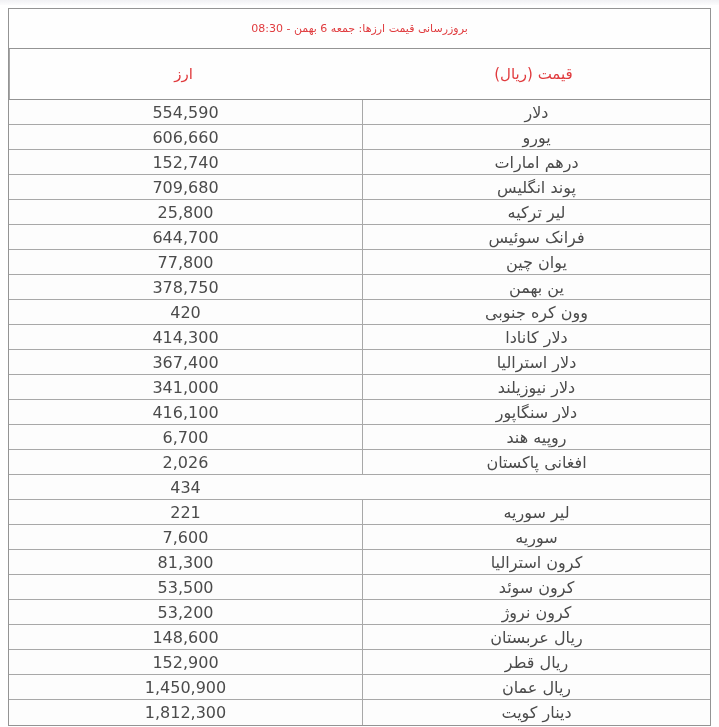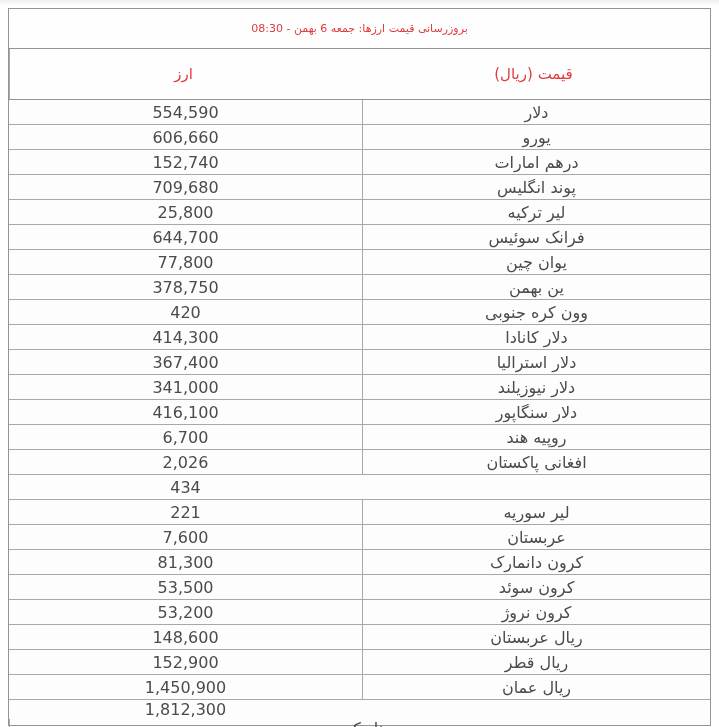--- a/index.html
+++ b/index.html
@@ -58,21 +58,20 @@
   }
   .data-row{
     display:flex;
     direction:ltr;
     height:25px;
     border-bottom:1px solid var(--border-inner);
     background:#fdfdfd;
   }
   .data-row:last-child{
     border-bottom:none;
-    flex-direction:column;
   }
   .data-row .cell{
     color:var(--text);
     font-size:16px;
   }
 </style>
 </head>
 <body>
 
 <div class="top-strip"></div>
@@ -148,25 +147,25 @@
       </div>
       <div class="data-row">
         <div class="cell price">434</div>
       </div>
       <div class="data-row">
         <div class="cell price">221</div>
         <div class="cell currency">لیر سوریه</div>
       </div>
       <div class="data-row">
         <div class="cell price">7,600</div>
-        <div class="cell currency">عربستان</div>
+        <div class="cell currency">سوریه</div>
       </div>
       <div class="data-row">
         <div class="cell price">81,300</div>
-        <div class="cell currency">کرون دانمارک</div>
+        <div class="cell currency">کرون استرالیا</div>
       </div>
       <div class="data-row">
         <div class="cell price">53,500</div>
         <div class="cell currency">کرون سوئد</div>
       </div>
       <div class="data-row">
         <div class="cell price">53,200</div>
         <div class="cell currency">کرون نروژ</div>
       </div>
       <div class="data-row">

